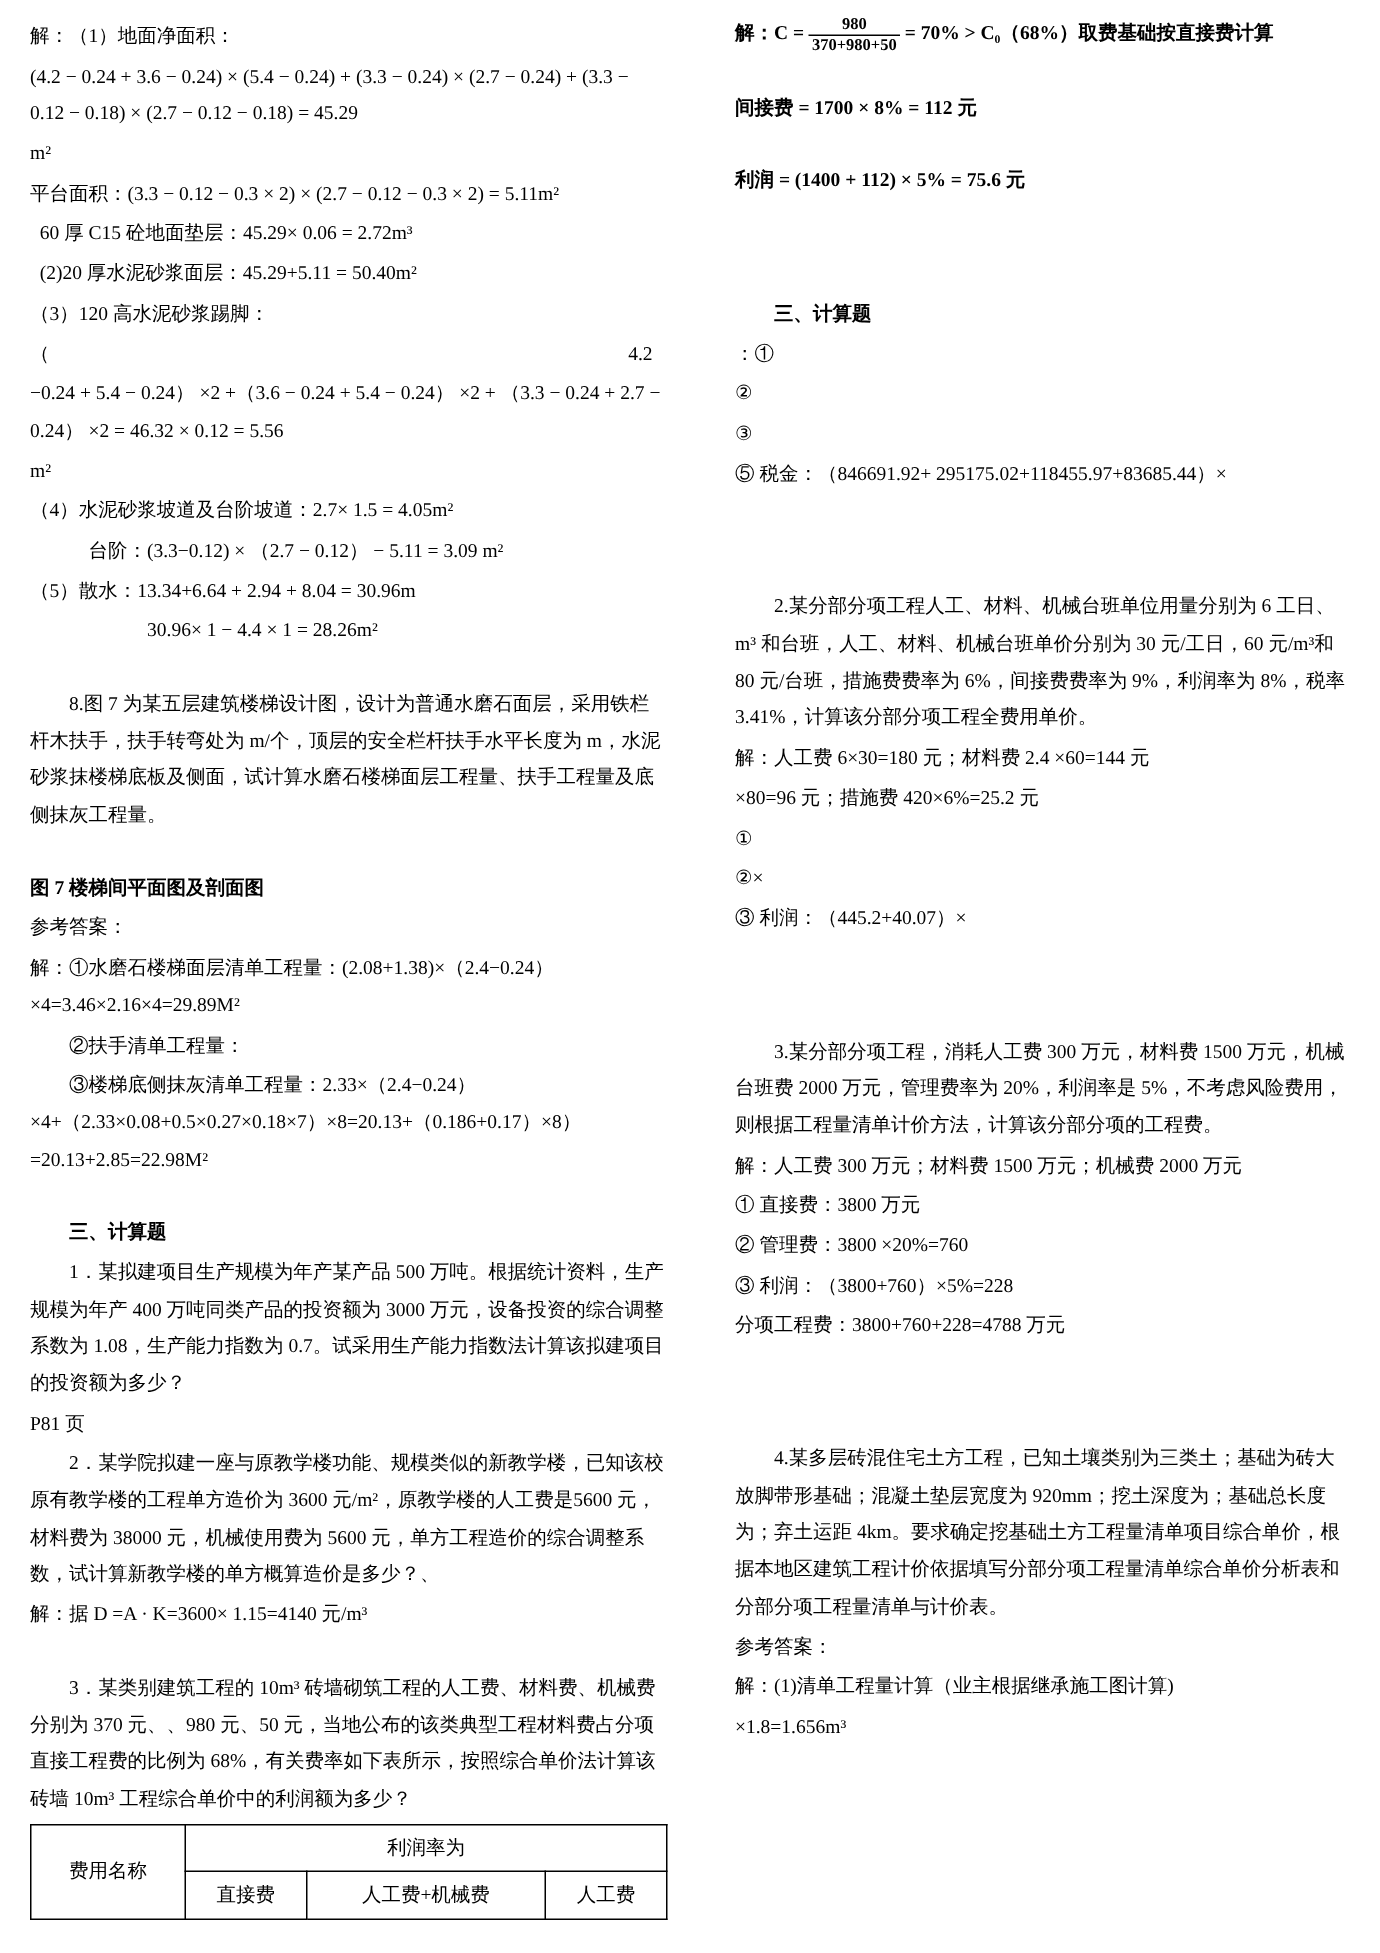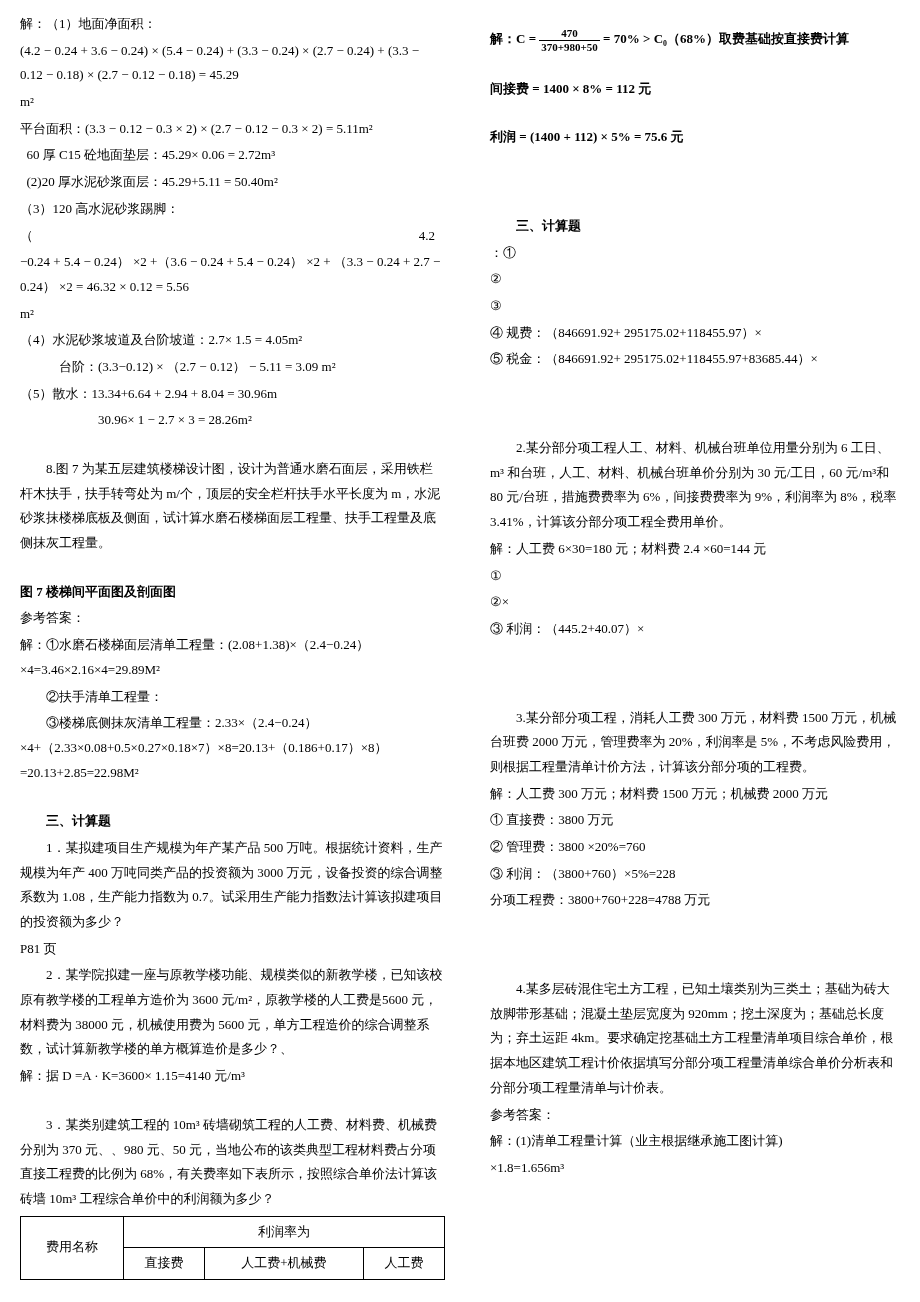--- a/index.html
+++ b/index.html
@@ -11,21 +11,21 @@
       line-height: 1.9;
       color: #000;
       background: #fff;
       display: flex;
     }
     .col {
       width: 460px;
       padding: 10px 20px;
     }
     .col-left { padding-right: 15px; }
-    .col-right { padding-left: 30px; padding-top: 25px; }
+    .col-right { padding-left: 30px; padding-top: 8px; }
     p { margin: 2px 0; }
     .indent { text-indent: 2em; }
     .indent3 { text-indent: 3em; }
     .center { text-align: left; font-weight: bold; }
     .bold { font-weight: bold; }
     .sp { height: 20px; }
     .sp3 { height: 60px; }
     table {
       border-collapse: collapse;
       width: 100%;
@@ -62,21 +62,21 @@
   <p>（3）120 高水泥砂浆踢脚：</p>
   <p style="display:flex;justify-content:space-between;padding-right:10px">
     <span>（</span>
     <span>4.2</span>
   </p>
   <p>−0.24 + 5.4 − 0.24） ×2 +（3.6 − 0.24 + 5.4 − 0.24） ×2 + （3.3 − 0.24 + 2.7 − 0.24） ×2 = 46.32 × 0.12 = 5.56</p>
   <p>m²</p>
   <p>（4）水泥砂浆坡道及台阶坡道：2.7× 1.5 = 4.05m²</p>
   <p class="indent3">台阶：(3.3−0.12) × （2.7 − 0.12） − 5.11 = 3.09 m²</p>
   <p>（5）散水：13.34+6.64 + 2.94 + 8.04 = 30.96m</p>
-  <p style="text-indent:6em">30.96× 1 − 2.7 × 3 = 28.26m²</p>
+  <p style="text-indent:6em">30.96× 1 − 4.4 × 1 = 28.26m²</p>
   <div class="sp"></div>
   <p class="indent">8.图 7 为某五层建筑楼梯设计图，设计为普通水磨石面层，采用铁栏杆木扶手，扶手转弯处为 m/个，顶层的安全栏杆扶手水平长度为 m，水泥砂浆抹楼梯底板及侧面，试计算水磨石楼梯面层工程量、扶手工程量及底侧抹灰工程量。</p>
   <div class="sp"></div>
   <p class="center">图 7 楼梯间平面图及剖面图</p>
   <p>参考答案：</p>
   <p>解：①水磨石楼梯面层清单工程量：(2.08+1.38)×（2.4−0.24）×4=3.46×2.16×4=29.89M²</p>
   <p class="indent">②扶手清单工程量：</p>
   <p class="indent">③楼梯底侧抹灰清单工程量：2.33×（2.4−0.24）×4+（2.33×0.08+0.5×0.27×0.18×7）×8=20.13+（0.186+0.17）×8）=20.13+2.85=22.98M²</p>
   <div class="sp"></div>
   <p class="indent bold">三、计算题</p>
@@ -98,36 +98,36 @@
       <td>人工费</td>
     </tr>
 
   </tbody>
     </table>
 
 </div>
 
 <div class="col col-right">
   <p class="bold">
-    <span>解：C = </span><span class="frac"><span class="num">470</span><span class="den">370+980+50</span></span><span> = 70% &gt; C₀（68%）取费基础按直接费计算</span>
+    <span>解：C = </span><span class="frac"><span class="num">980</span><span class="den">370+980+50</span></span><span> = 70% &gt; C₀（68%）取费基础按直接费计算</span>
   </p>
   <div class="sp"></div>
-  <p class="bold">间接费 = 1400 × 8% = 112 元</p>
+  <p class="bold">间接费 = 1700 × 8% = 112 元</p>
   <div class="sp"></div>
   <p class="bold">利润 = (1400 + 112) × 5% = 75.6 元</p>
   <div class="sp3"></div>
   <p class="indent bold">三、计算题</p>
   <p>：①</p>
   <p>②</p>
   <p>③</p>
-  <p>④ 规费：（846691.92+ 295175.02+118455.97）×</p>
   <p>⑤ 税金：（846691.92+ 295175.02+118455.97+83685.44）×</p>
   <div class="sp3"></div>
   <p class="indent">2.某分部分项工程人工、材料、机械台班单位用量分别为 6 工日、m³ 和台班，人工、材料、机械台班单价分别为 30 元/工日，60 元/m³和 80 元/台班，措施费费率为 6%，间接费费率为 9%，利润率为 8%，税率 3.41%，计算该分部分项工程全费用单价。</p>
   <p>解：人工费 6×30=180 元；材料费 2.4 ×60=144 元</p>
+  <p>×80=96 元；措施费 420×6%=25.2 元</p>
   <p>①</p>
   <p>②×</p>
   <p>③ 利润：（445.2+40.07）×</p>
   <div class="sp3"></div>
   <p class="indent">3.某分部分项工程，消耗人工费 300 万元，材料费 1500 万元，机械台班费 2000 万元，管理费率为 20%，利润率是 5%，不考虑风险费用，则根据工程量清单计价方法，计算该分部分项的工程费。</p>
   <p>解：人工费 300 万元；材料费 1500 万元；机械费 2000 万元</p>
   <p>① 直接费：3800 万元</p>
   <p>② 管理费：3800 ×20%=760</p>
   <p>③ 利润：（3800+760）×5%=228</p>
   <p>分项工程费：3800+760+228=4788 万元</p>

